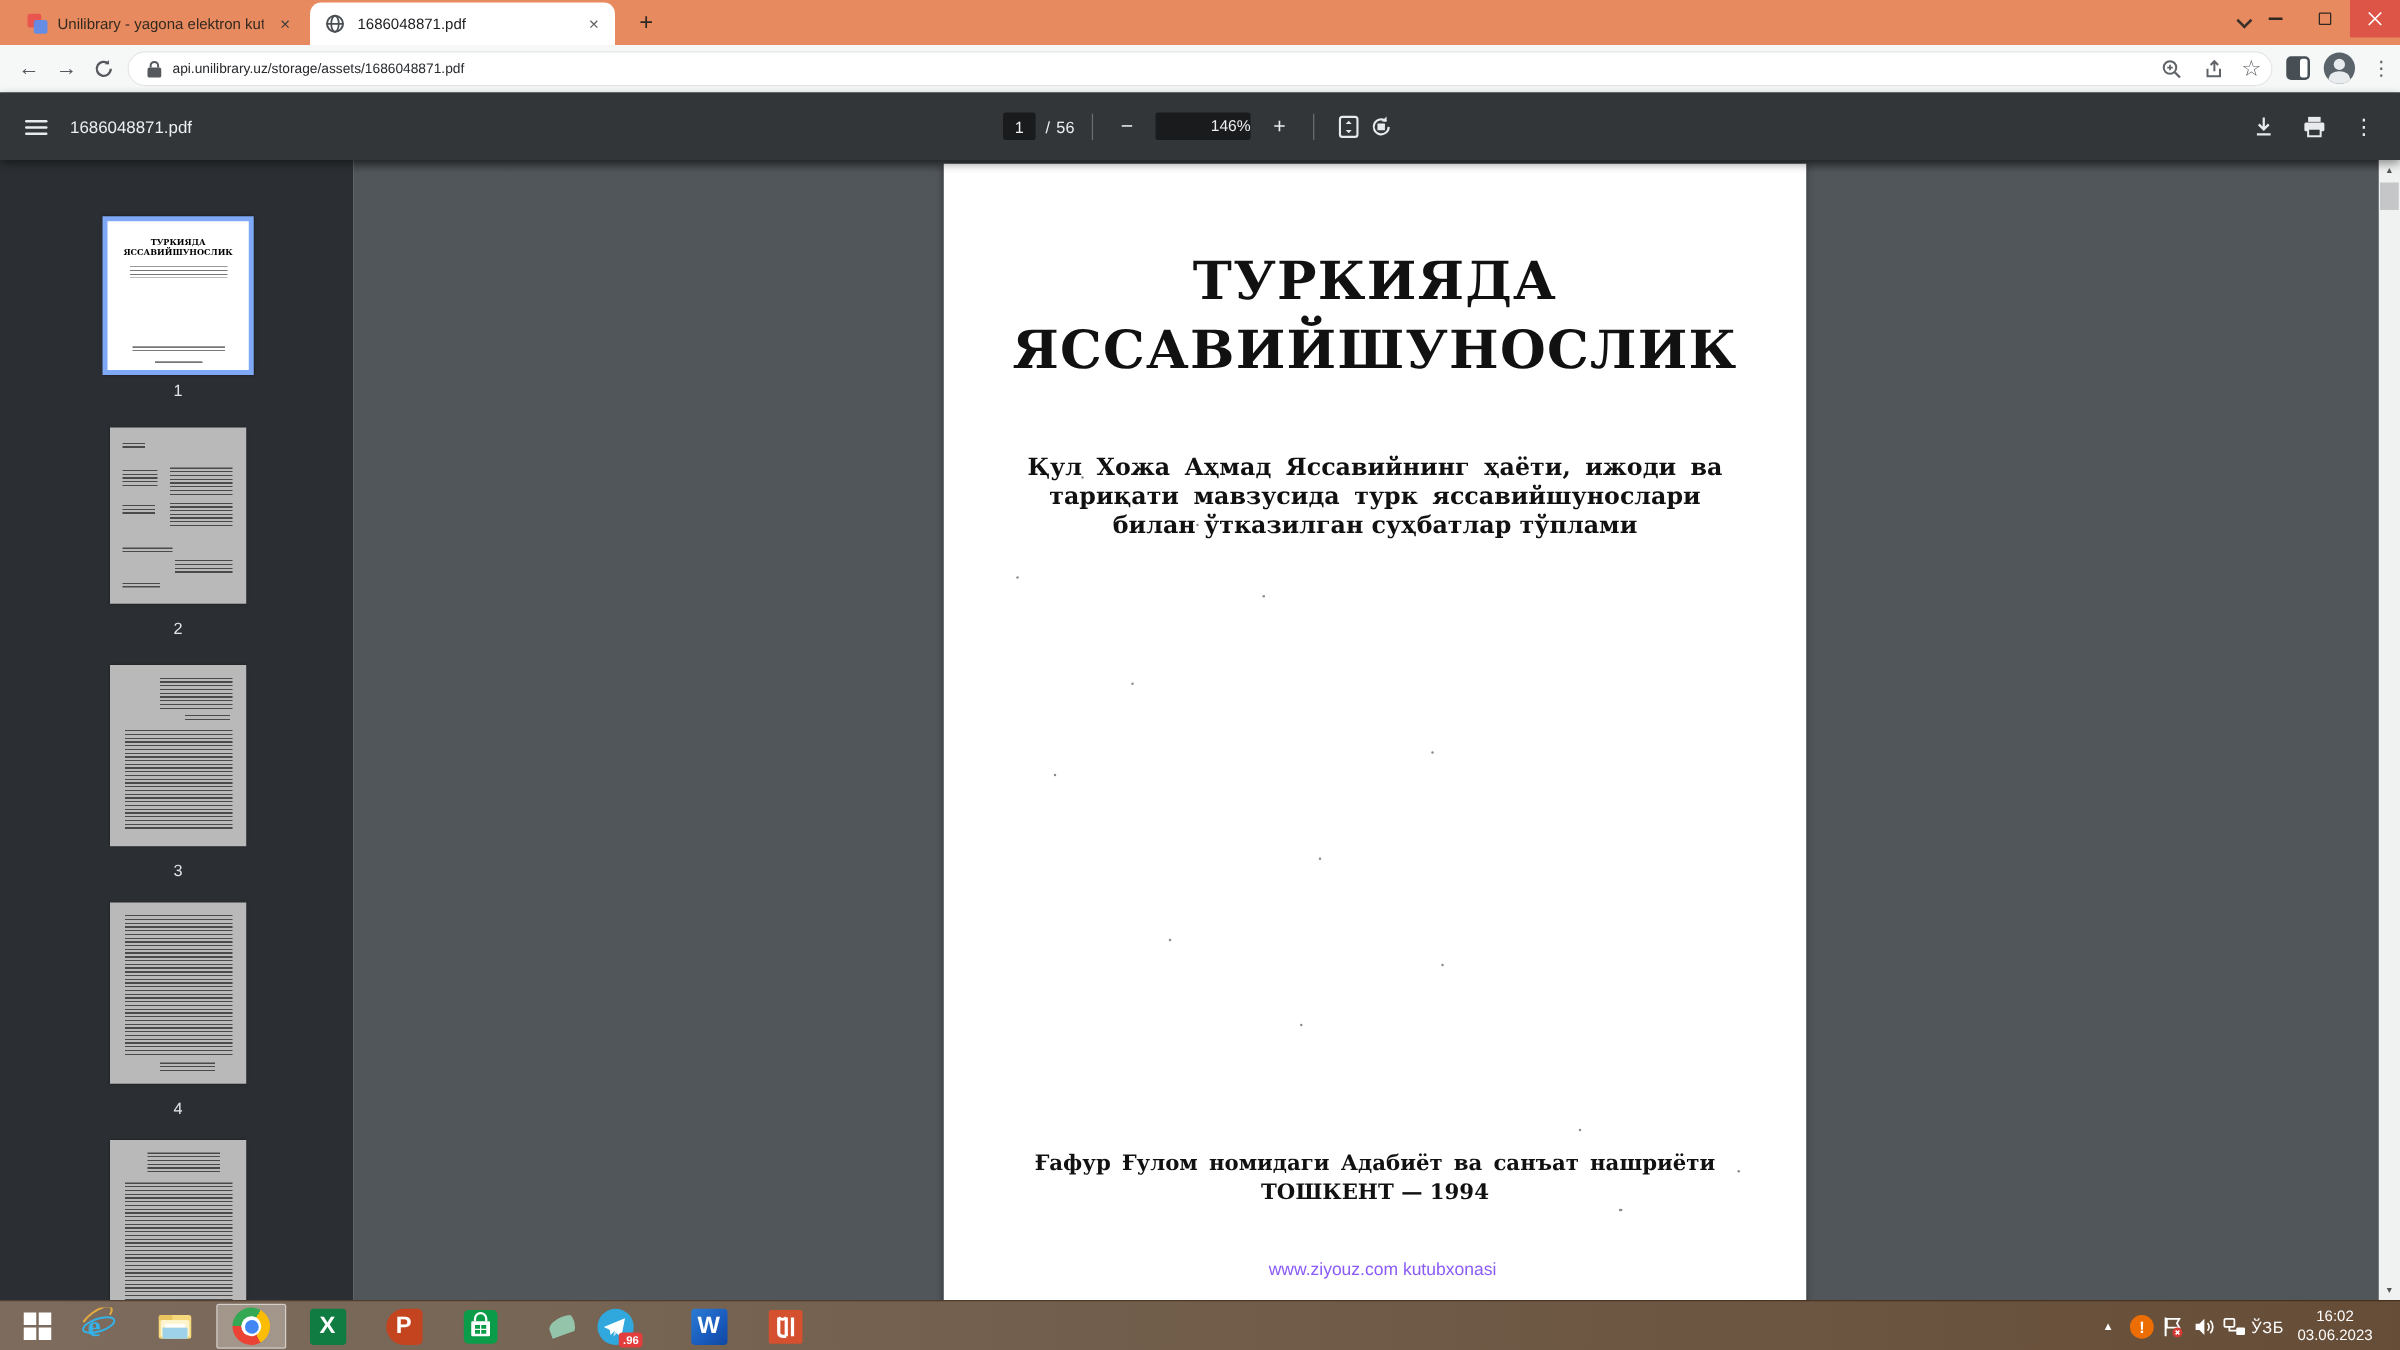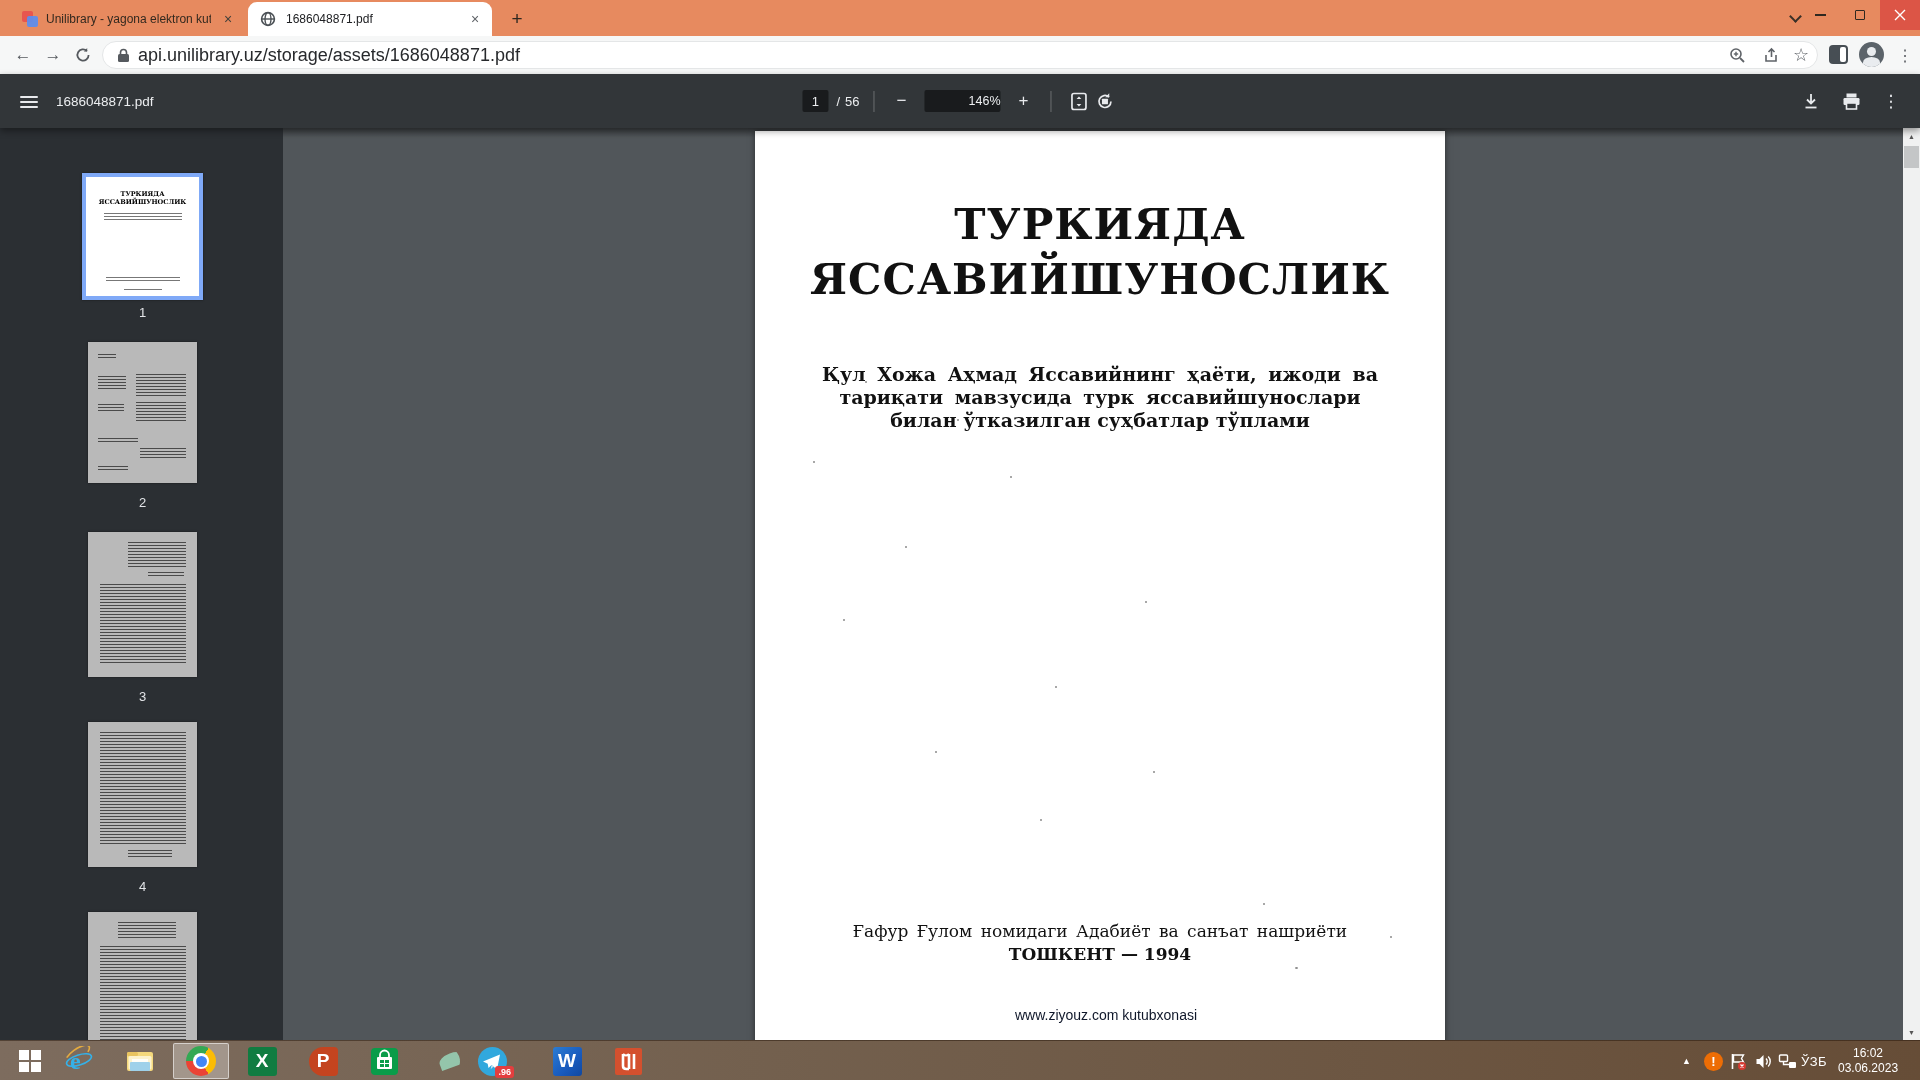--- a/index.html
+++ b/index.html
@@ -29,21 +29,21 @@
   .cap-min { left:1800px; } .cap-max { left:1840px; } .cap-close { left:1880px; background:#dc5546; }
   .cap-min i { width:11px; height:2px; background:#2f2820; display:block; }
   .cap-max i { width:10px; height:10px; border:1.5px solid #2f2820; display:block; border-radius:1px; }
 
   
   .navbar { position:absolute; left:0; top:36px; width:1920px; height:38px; background:#f6f7f7; }
   .navicon { position:absolute; top:4px; width:30px; height:30px; display:flex; align-items:center; justify-content:center;
              color:#55595e; font-size:17px; border-radius:50%; }
   .omnibox { position:absolute; left:102px; top:5px; width:1716px; height:28px; background:#ffffff;
              border:1px solid #e4e6e7; border-radius:14px; display:flex; align-items:center; }
-  .url { font-size:18px; color:#27292c; margin-left:8px; white-space:nowrap; }
+  .url { font-size:11px; color:#27292c; margin-left:8px; white-space:nowrap; }
   .boxicon { position:absolute; top:9px; width:20px; height:20px; color:#5f6368; display:flex; align-items:center; justify-content:center; }
   .sidebar-sq { position:absolute; left:1829px; top:9px; width:19px; height:19px; background:#474e54; border-radius:4px; }
   .sidebar-sq i { position:absolute; right:2px; top:2px; width:6px; height:15px; background:#ffffff; border-radius:2px; }
   .avatar { position:absolute; left:1859px; top:6px; width:25px; height:25px; border-radius:50%; background:#5b636a; overflow:hidden; }
   .avatar .hd { position:absolute; left:8px; top:5px; width:9px; height:9px; background:#e9ecef; border-radius:50%; }
   .avatar .bd { position:absolute; left:4px; top:15px; width:17px; height:11px; background:#e9ecef; border-radius:50% 50% 0 0; }
   .menu-dots { position:absolute; left:1894px; top:6px; width:22px; height:26px; color:#5f6368; font-size:16px;
                display:flex; align-items:center; justify-content:center; letter-spacing:0; }
 
   
@@ -69,25 +69,25 @@
   .viewer { position:absolute; left:283px; top:0; width:1620px; height:912px; background:#51565a; }
   .viewer::before { content:""; position:absolute; left:0; top:0; right:0; height:10px;
                     background:linear-gradient(rgba(0,0,0,.28), transparent); }
   .page { position:absolute; left:472px; top:3px; width:690px; height:930px; background:#ffffff;
           box-shadow:0 1px 6px rgba(0,0,0,.5); font-family:"DejaVu Serif", serif; color:#111; }
   .doc-title { position:absolute; left:0; top:66px; width:100%; text-align:center; font-weight:bold;
                font-size:42px; line-height:55px; letter-spacing:1px; }
   .doc-sub { position:absolute; left:0; top:232px; width:100%; text-align:center; font-weight:bold;
              font-size:19px; line-height:23px; }
   .doc-sub .w { word-spacing:5px; }
-  .doc-pub { position:absolute; left:0; top:790px; width:100%; text-align:center; font-weight:normal;
+  .doc-pub { position:absolute; left:0; top:790px; width:100%; text-align:center; font-weight:bold;
              font-size:17px; word-spacing:3px; }
   .doc-city { position:absolute; left:0; top:813px; width:100%; text-align:center; font-weight:bold; font-size:17px; }
   .doc-mark { position:absolute; left:0; top:876px; width:100%; text-align:center;
-              font-family:"Liberation Sans", sans-serif; font-size:14px; color:#0f172a;padding-left:12px; }
+              font-family:"Liberation Sans", sans-serif; font-size:14px; color:#8b5cf6;padding-left:12px; }
   .speck { position:absolute; width:2px; height:2px; background:#8b8b8b; border-radius:50%; }
 
   
   .thumb { position:absolute; left:88px; width:109px; background:#b9b9b9; box-shadow:0 0 2px rgba(0,0,0,.5); }
   .thumb.sel { left:82px; width:121px; background:#7fa9f7; padding:4px; }
   .thumb.sel .pg { width:113px; height:119px; background:#ffffff; position:relative; overflow:hidden; }
   .tlabel { position:absolute; width:121px; left:82px; text-align:center; color:#e2e4e7; font-size:13px; }
   .mini-title { position:absolute; left:0; top:13px; width:100%; text-align:center;
                 font-family:"DejaVu Serif", serif; font-weight:bold; font-size:6.5px; line-height:8px; color:#000; }
   .bars { position:absolute; background-image:repeating-linear-gradient(#4a4a4a 0 1px, transparent 1px 3px); }

